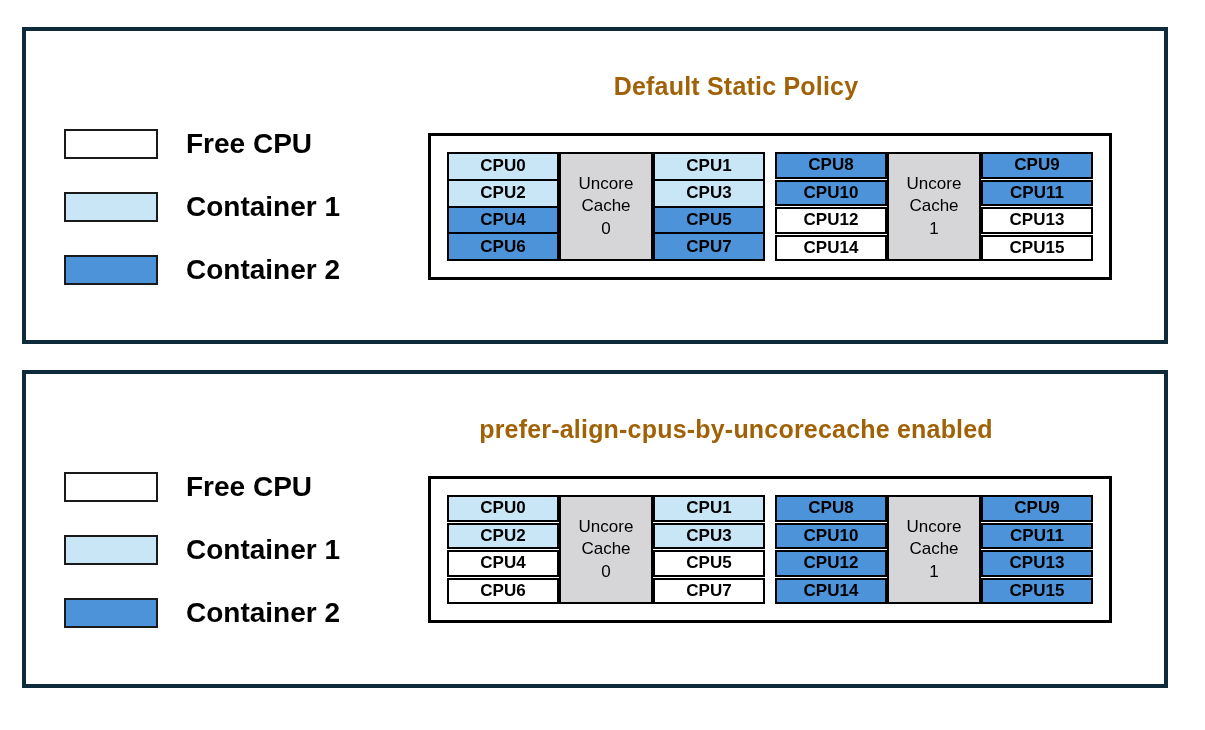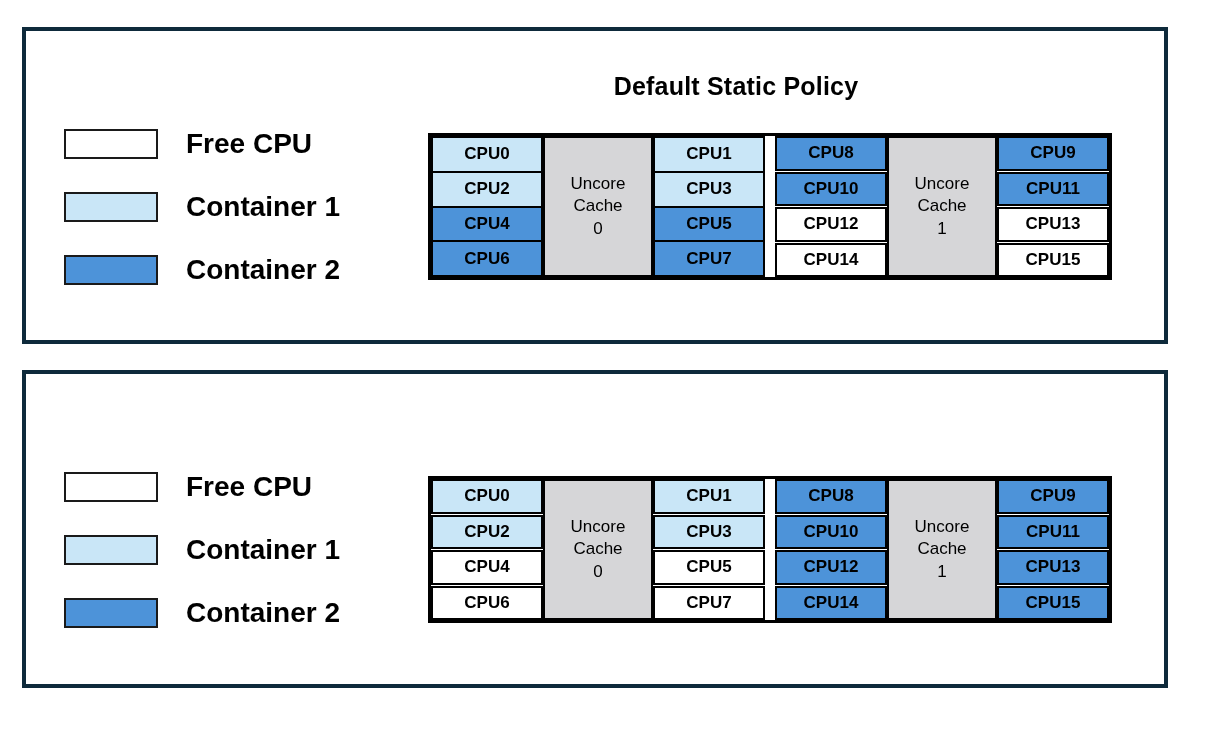--- a/index.html
+++ b/index.html
@@ -23,21 +23,21 @@
   #panel-0 { top: 27px; }
   #panel-1 { top: 370px; height: 318px; }
 
   .panel-title {
     position: absolute;
     left: 290px; top: 41px; width: 840px;
     text-align: center;
     font-size: 25px;
     font-weight: bold;
     letter-spacing: 0.2px;
-    color: #000000;
+    color: #a16207;
   }
 
   .legend {
     position: absolute;
     left: 38px; top: 97px;
     display: flex;
     flex-direction: column;
     gap: 31px;
   }
   .legend-row { display: flex; align-items: center; }
@@ -53,21 +53,21 @@
   }
 
   .diagram {
     position: absolute;
     left: 402px; top: 102px;
     width: 684px; height: 147px;
     border: 3px solid #000;
     background: #fff;
     display: flex;
     gap: 10px;
-    padding: 0;
+    padding: 16px;
   }
   .group { flex: 1; display: flex; }
   .cpu-col {
     width: 112px;
     display: flex;
     flex-direction: column;
     gap: 1px;
   }
   .group.tight .cpu-col { gap: 0; }
   .group.tight .cpu-cell + .cpu-cell { margin-top: -2px; }
@@ -152,20 +152,21 @@
         <div class="cpu-cell container2">CPU9</div>
         <div class="cpu-cell container2">CPU11</div>
         <div class="cpu-cell free">CPU13</div>
         <div class="cpu-cell free">CPU15</div>
       </div>
     </div>
   </div>
 </div>
 
 <div class="panel" id="panel-1">
+  <div class="panel-title">prefer-align-cpus-by-uncorecache enabled</div>
 
   <div class="legend">
     <div class="legend-row">
       <div class="legend-swatch free"></div>
       <div class="legend-label">Free CPU</div>
     </div>
     <div class="legend-row">
       <div class="legend-swatch container1"></div>
       <div class="legend-label">Container 1</div>
     </div>

